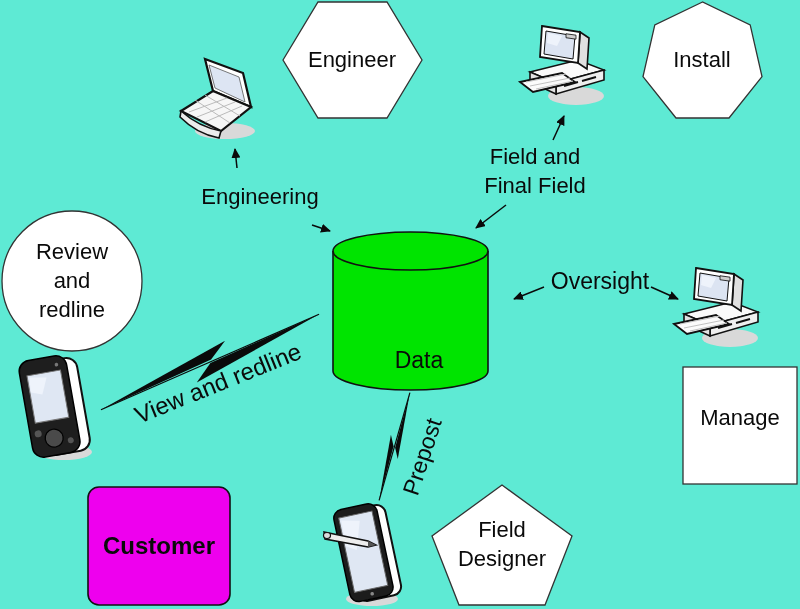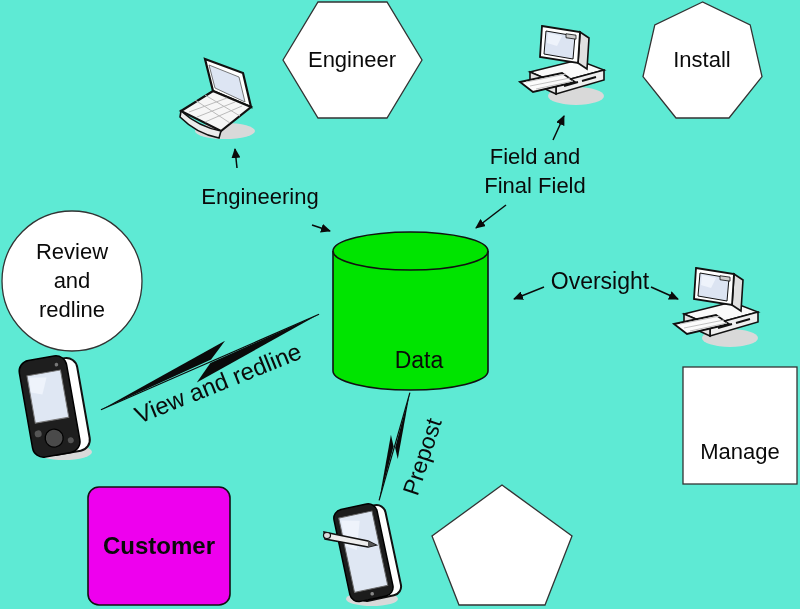--- a/index.html
+++ b/index.html
@@ -154,22 +154,26 @@
 <div class="label" style="left:72px;top:280px;">
   <span class="ln">Review</span>
   <span class="ln">and</span>
   <span class="ln">redline</span>
 </div>
 
 <div class="label big" style="left:419px;top:321px;margin-top:40px;">Data</div>
 
 <div class="label bold" style="left:159px;top:546px;">Customer</div>
 
+<div class="label" style="left:502px;top:544px;">
+  <span class="ln">Field</span>
+  <span class="ln">Designer</span>
+</div>
 
-<div class="label" style="left:740px;top:451px;">
+<div class="label" style="left:740px;top:417px;">
   <span class="ln">Manage</span>
 </div>
 
 <div class="label" style="left:260px;top:196px;">
   <span class="ln">Engineering</span>
 </div>
 
 <div class="label" style="left:535px;top:171px;">
   <span class="ln">Field and</span>
   <span class="ln">Final Field</span>

